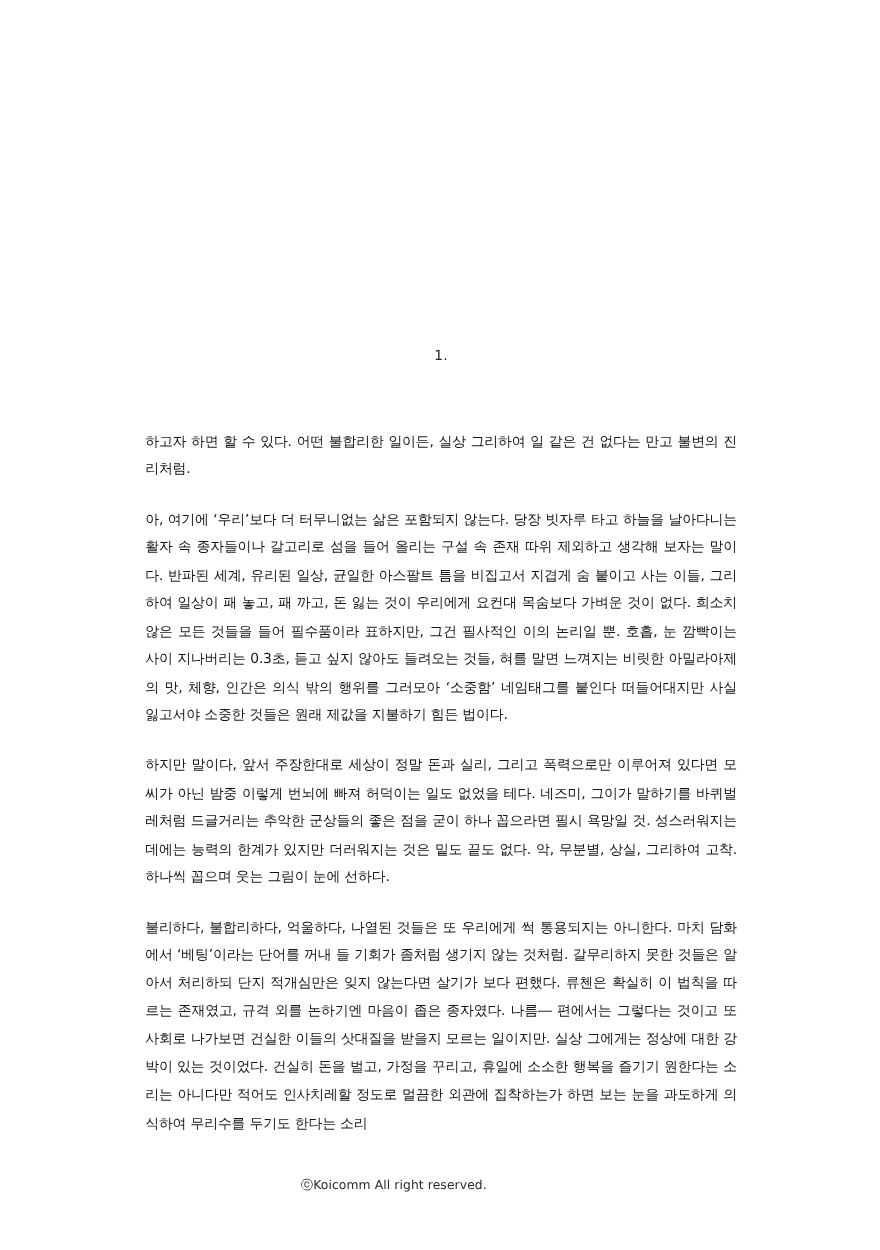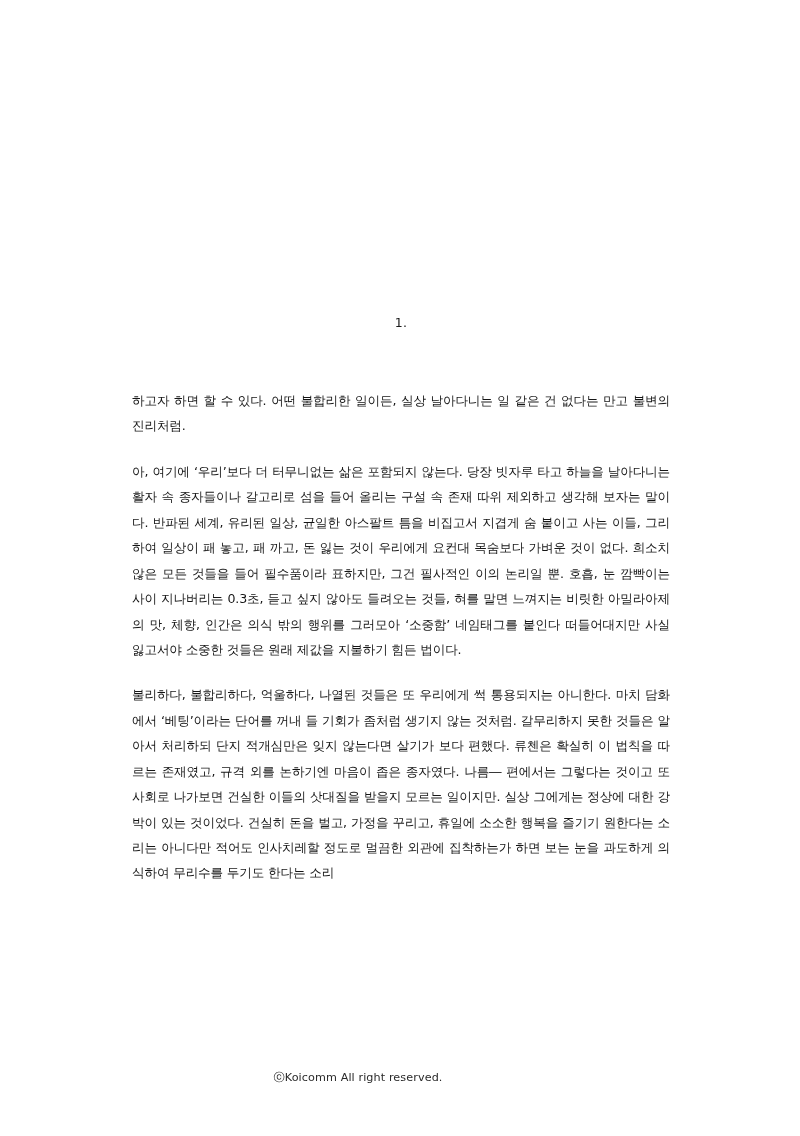--- a/index.html
+++ b/index.html
@@ -64,19 +64,20 @@
     letter-spacing: 0.1px;
   }
 </style>
 </head>
 <body>
 
 <div class="page">
   <div class="content">
     <div class="chapter-number">1.</div>
     <div class="body-block">
-      <p class="para">하고자 하면 할 수 있다. 어떤 불합리한 일이든, 실상 날아다니는 일 같은 건 없다는 만고 불변의 진리처럼.</p>
+      <p class="para">하고자 하면 할 수 있다. 어떤 불합리한 일이든, 실상 그리하여 일 같은 건 없다는 만고 불변의 진리처럼.</p>
       <p class="para">아, 여기에 ‘우리’보다 더 터무니없는 삶은 포함되지 않는다. 당장 빗자루 타고 하늘을 날아다니는 활자 속 종자들이나 갈고리로 섬을 들어 올리는 구설 속 존재 따위 제외하고 생각해 보자는 말이다. 반파된 세계, 유리된 일상, 균일한 아스팔트 틈을 비집고서 지겹게 숨 붙이고 사는 이들, 그리하여 일상이 패 놓고, 패 까고, 돈 잃는 것이 우리에게 요컨대 목숨보다 가벼운 것이 없다. 희소치 않은 모든 것들을 들어 필수품이라 표하지만, 그건 필사적인 이의 논리일 뿐. 호흡, 눈 깜빡이는 사이 지나버리는 0.3초, 듣고 싶지 않아도 들려오는 것들, 혀를 말면 느껴지는 비릿한 아밀라아제의 맛, 체향, 인간은 의식 밖의 행위를 그러모아 ‘소중함’ 네임태그를 붙인다 떠들어대지만 사실 잃고서야 소중한 것들은 원래 제값을 지불하기 힘든 법이다.</p>
+      <p class="para">하지만 말이다, 앞서 주장한대로 세상이 정말 돈과 실리, 그리고 폭력으로만 이루어져 있다면 모 씨가 아닌 밤중 이렇게 번뇌에 빠져 허덕이는 일도 없었을 테다. 네즈미, 그이가 말하기를 바퀴벌레처럼 드글거리는 추악한 군상들의 좋은 점을 굳이 하나 꼽으라면 필시 욕망일 것. 성스러워지는 데에는 능력의 한계가 있지만 더러워지는 것은 밑도 끝도 없다. 악, 무분별, 상실, 그리하여 고착. 하나씩 꼽으며 웃는 그림이 눈에 선하다.</p>
       <p class="para">불리하다, 불합리하다, 억울하다, 나열된 것들은 또 우리에게 썩 통용되지는 아니한다. 마치 담화에서 ‘베팅’이라는 단어를 꺼내 들 기회가 좀처럼 생기지 않는 것처럼. 갈무리하지 못한 것들은 알아서 처리하되 단지 적개심만은 잊지 않는다면 살기가 보다 편했다. 류첸은 확실히 이 법칙을 따르는 존재였고, 규격 외를 논하기엔 마음이 좁은 종자였다. 나름― 편에서는 그렇다는 것이고 또 사회로 나가보면 건실한 이들의 삿대질을 받을지 모르는 일이지만. 실상 그에게는 정상에 대한 강박이 있는 것이었다. 건실히 돈을 벌고, 가정을 꾸리고, 휴일에 소소한 행복을 즐기기 원한다는 소리는 아니다만 적어도 인사치레할 정도로 멀끔한 외관에 집착하는가 하면 보는 눈을 과도하게 의식하여 무리수를 두기도 한다는 소리</p>
     </div>
   </div>
   <div class="footer">ⓒKoicomm All right reserved.</div>
 </div>
 
 </body></html>

